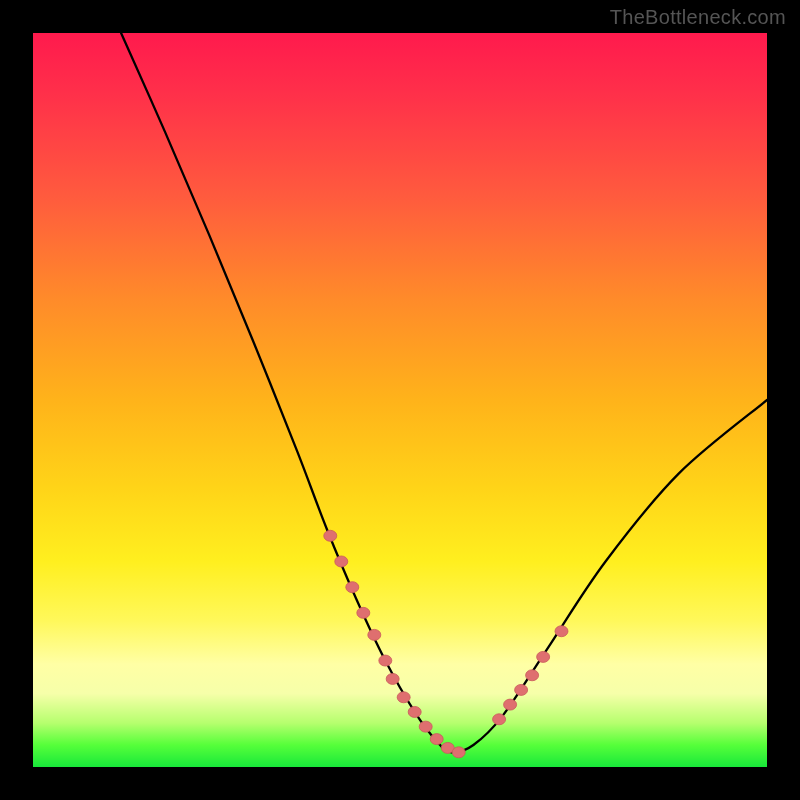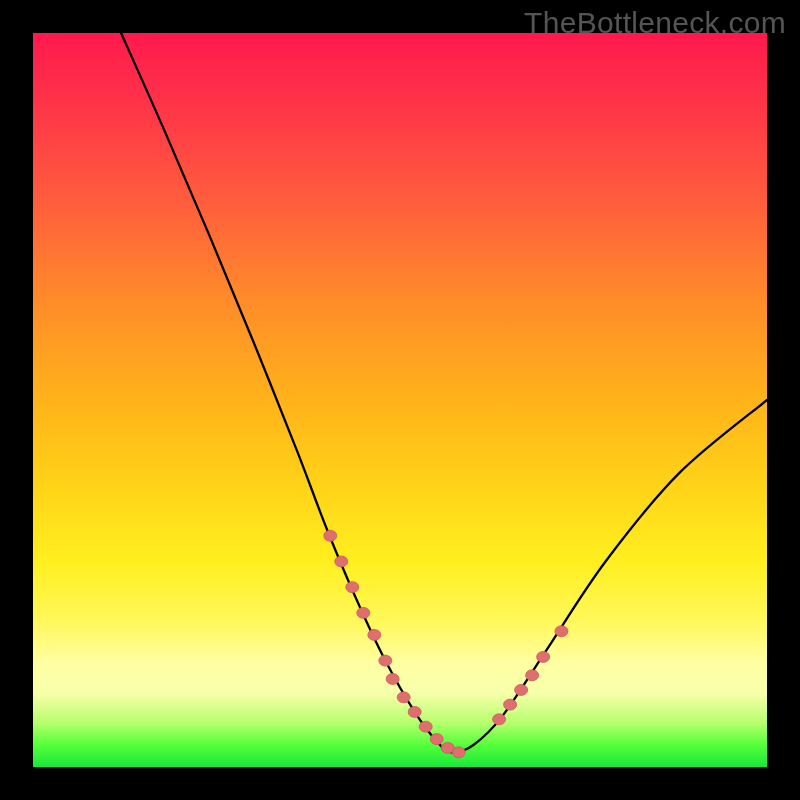--- a/index.html
+++ b/index.html
@@ -47,21 +47,21 @@
     inset: 0;
     width: 100%;
     height: 100%;
     display: block;
   }
   .watermark {
     position: absolute;
     top: 6px;
     right: 14px;
     color: #555;
-    font-size: 30px;
+    font-size: 20px;
     letter-spacing: 0.3px;
     font-weight: 500;
     user-select: none;
   }
 </style>
 </head>
 <body>
 
 <div class="frame">
 

